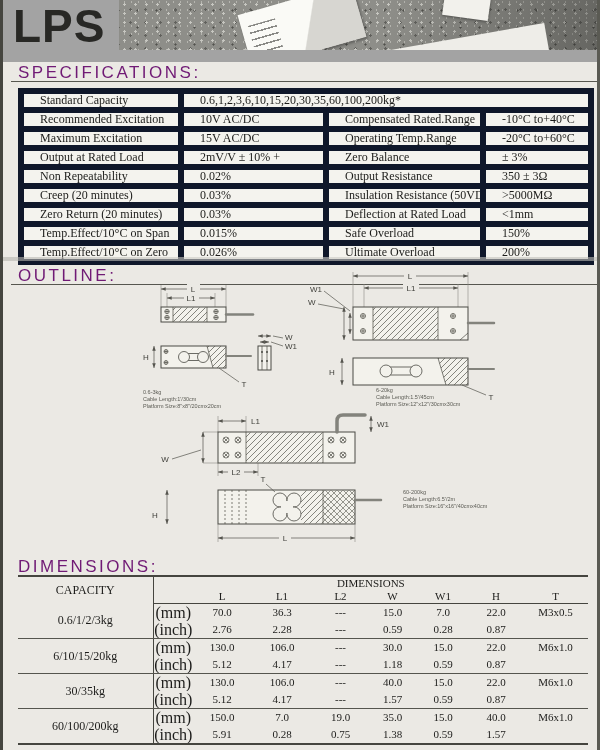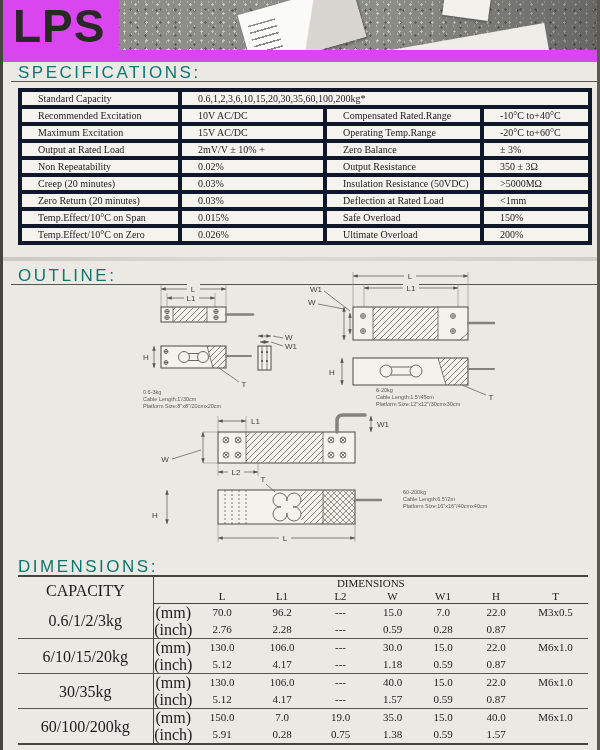--- a/index.html
+++ b/index.html
@@ -2,21 +2,21 @@
 <html><head>
 <meta charset="utf-8">
 <style>
   *{margin:0;padding:0;box-sizing:border-box;}
   html,body{width:600px;height:750px;}
   body{background:#c9c8c3;font-family:"Liberation Serif",serif;}
   .page{position:relative;width:600px;height:750px;background:#ebe9e4;overflow:hidden;
         color:#1c1c1a;border-left:3px solid #45453f;border-right:3px solid #5a5a53;}
 
   
-  .header{position:absolute;left:0;top:0;width:100%;height:62px;background:#d946ef;}
+  .header{position:absolute;left:0;top:0;width:100%;height:62px;background:#a3a3a3;}
   .logo{position:absolute;left:10px;top:0px;font:900 46px/1.15 "Liberation Sans",sans-serif;
         letter-spacing:1px;color:#282825;}
   .photo{position:absolute;left:116px;top:0;width:481px;height:50px;overflow:hidden;
      background-color:#8e8e89;
      background-image:
        linear-gradient(100deg, rgba(0,0,0,0) 55%, rgba(35,35,32,.38)),
        radial-gradient(circle,#c7c7c1 0 1px,transparent 1.3px),
        radial-gradient(circle,#61615d 0 1px,transparent 1.4px),
        radial-gradient(circle,#b5b5af 0 .8px,transparent 1.1px),
        radial-gradient(circle,#52524d 0 .9px,transparent 1.2px);
@@ -27,38 +27,38 @@
   .cell-body{position:absolute;left:124px;top:-2px;width:118px;height:56px;
          background:linear-gradient(115deg,#fafaf6 55%,#d7d6d1 56%);
          transform:rotate(-16deg);box-shadow:1px 2px 3px rgba(0,0,0,.35);}
   .cell-label{position:absolute;left:7px;top:13px;width:28px;height:32px;opacity:.75;
          background:repeating-linear-gradient(180deg,#63635f 0 1.5px,transparent 1.5px 7px);}
   .block{position:absolute;left:325px;top:-12px;width:46px;height:30px;background:#f2f1ec;
          transform:rotate(8deg);box-shadow:0 1px 3px rgba(0,0,0,.4);}
 
   
   .sec-head{position:absolute;font:500 17px/1 "Liberation Sans",sans-serif;
-            letter-spacing:2.5px;color:#0f766e;}
+            letter-spacing:2.5px;color:#701a75;}
   .rule{position:absolute;height:1px;background:#56564f;}
   .scan-band{position:absolute;left:0;top:257px;width:100%;height:4px;opacity:.6;
             background:linear-gradient(90deg,#b5b4ae,#d2d1cb 40%,#bdbcb6);}
 
   
   table{border-collapse:collapse;}
   .spec{position:absolute;left:15px;top:88px;width:570px;background:#f4f3ee;
         border:2px solid #45453f;table-layout:fixed;}
-  .spec td{border:4px solid #0f172a;font-size:10px;line-height:13px;height:15px;
+  .spec td{border:6px solid #0f172a;font-size:12px;line-height:13px;height:15px;
         padding:0 16px;white-space:nowrap;overflow:hidden;}
 
   
   .dims{position:absolute;left:15px;top:575px;width:570px;table-layout:fixed;
         border-top:2px solid #45453f;border-bottom:2px solid #45453f;font-size:11px;}
   .dims td{text-align:center;height:17px;line-height:17px;white-space:nowrap;overflow:hidden;}
   .dims td.hrow{height:13px;line-height:13px;}
-  .dims td.capcol{border-right:1px solid #45453f;font-size:16px;}
+  .dims td.capcol{border-right:1px solid #45453f;font-size:12px;}
   .dims tr.subhead td{border-bottom:1.5px solid #45453f;}
   .dims td.gb{border-bottom:1px solid #55554e;}
   .dims td.unit{font-size:16px;}
 
   
   .outline{position:absolute;left:0;top:265px;width:600px;height:293px;}
   .dw{position:absolute;}
   .ext{stroke:#8c8c85;stroke-width:.6;}
   .dim{stroke:#55544e;stroke-width:.7;}
   .oline{stroke:#4a4a44;stroke-width:1;fill:#f3f2ec;}
@@ -448,21 +448,21 @@
       <td class="hrow">W</td>
       <td class="hrow">W1</td>
       <td class="hrow">H</td>
       <td class="hrow">T</td>
     </tr>
 
     <tr>
       <td rowspan="2" class="capcol gb">0.6/1/2/3kg</td>
       <td class="unit">(mm)</td>
       <td>70.0</td>
-      <td>96.2</td>
+      <td>36.3</td>
       <td>---</td>
       <td>15.0</td>
       <td>7.0</td>
       <td>22.0</td>
       <td>M3x0.5</td>
     </tr>
     <tr>
       <td class="unit gb">(inch)</td>
       <td class="gb">2.76</td>
       <td class="gb">2.28</td>

